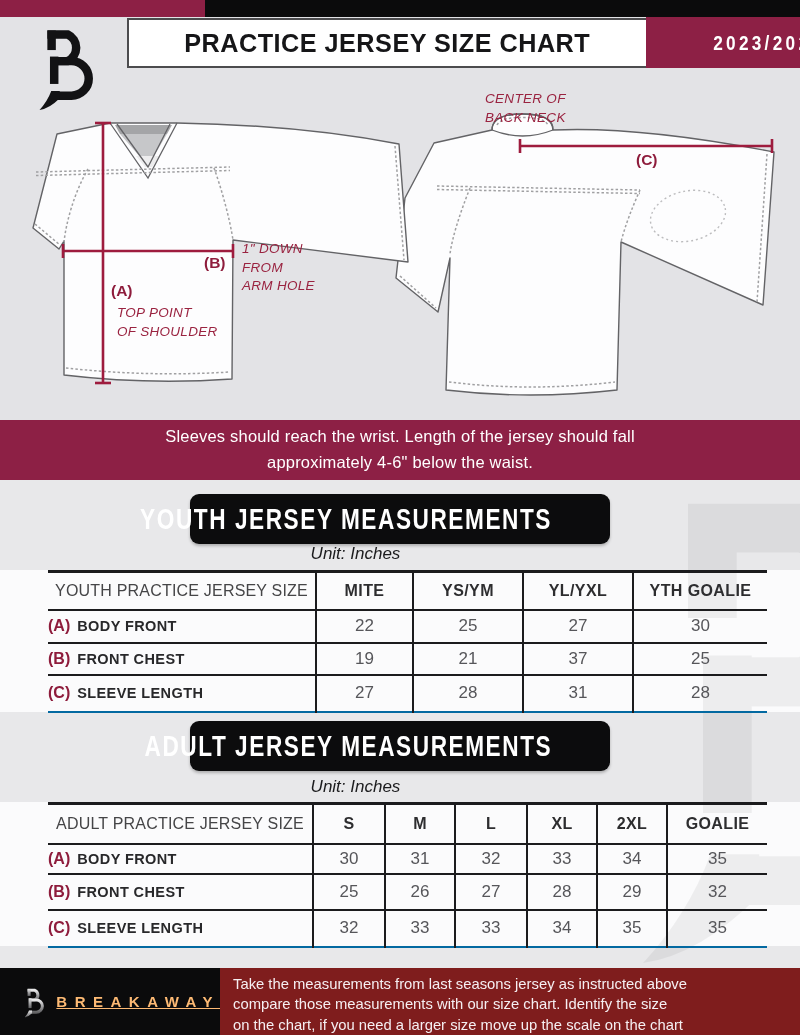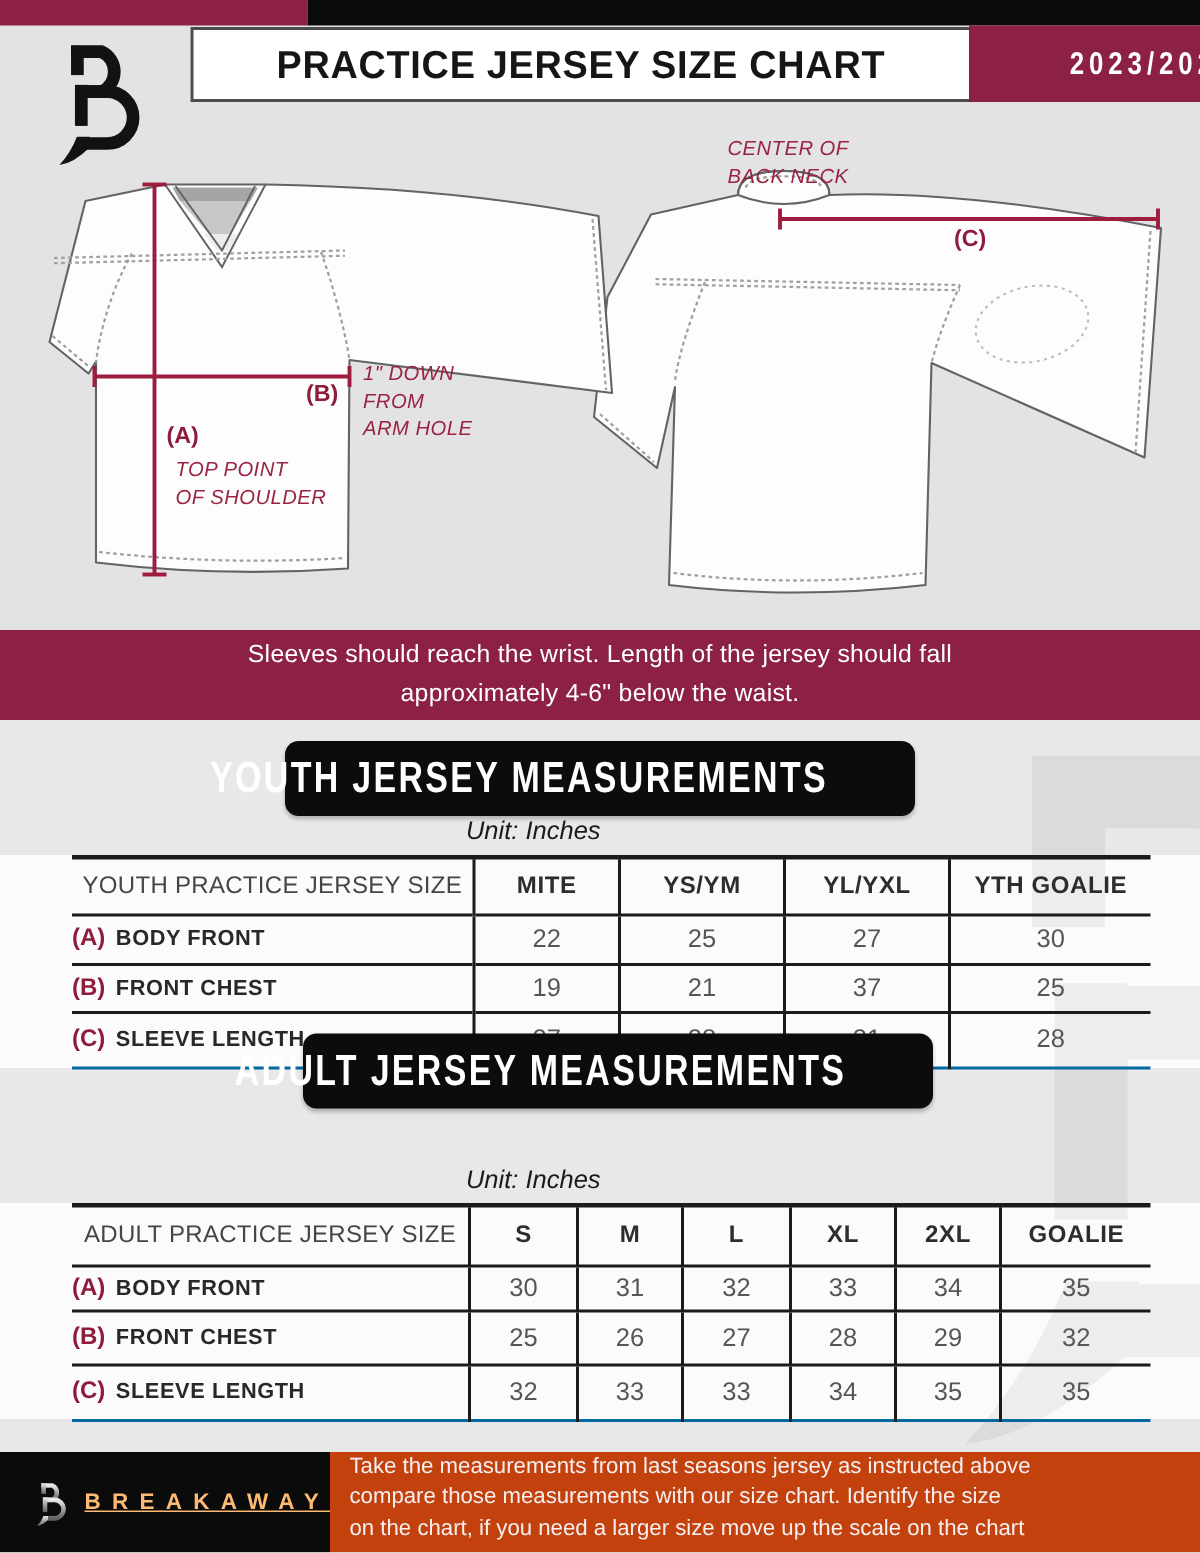--- a/index.html
+++ b/index.html
@@ -36,21 +36,21 @@
 
   
   .banner-text{left:0;top:424px;width:800px;height:56px;color:#ffffff;font-size:16.5px;line-height:1.55;
                text-align:center;white-space:pre-line;letter-spacing:.2px;}
 
   
   .pill{left:190px;width:420px;height:50px;background:#0c0c0d;border-radius:9px;
         display:flex;align-items:center;justify-content:flex-end;box-shadow:0 2px 3px rgba(0,0,0,.25);}
   .pill span{color:#fff;font-weight:bold;font-size:29px;letter-spacing:2px;transform:scaleX(.78);white-space:nowrap;}
   .pill-youth{top:494px;}
-  .pill-adult{top:689px;margin-left:12px;}
+  .pill-adult{top:721px;}
   .unit{left:0;width:711px;text-align:center;font-style:italic;font-size:17px;color:#1b1b1d;}
   .unit-youth{top:544px;}
   .unit-adult{top:777px;}
 
   
   table.meas{position:absolute;left:48px;width:719px;border-collapse:collapse;table-layout:fixed;z-index:2;
              border-top:3px solid #1b1b1d;border-bottom:2px solid #0369a1;}
   .t-youth{top:570px;}
   .t-adult{top:802px;}
   table.meas td,table.meas th{padding:0;vertical-align:middle;background:transparent;}
@@ -60,21 +60,21 @@
   th.col-head{font-weight:bold;font-size:16px;color:#2d2d2f;letter-spacing:.4px;text-align:center;}
   td.val{text-align:center;font-size:17px;color:#56565a;}
   td.rowlab{text-align:left;padding-left:22px;white-space:nowrap;}
   td.rowlab .key{color:#8E1C3C;font-weight:bold;font-size:16px;}
   td.rowlab .lab{color:#28282a;font-weight:bold;font-size:14.5px;letter-spacing:.4px;padding-left:7px;}
   .hr-y{height:38px;} .r1-y{height:33px;} .r2-y{height:32px;} .r3-y{height:37px;}
   .hr-a{height:40px;} .r1-a{height:30px;} .r2-a{height:36px;} .r3-a{height:37px;}
 
   
   .footer-black{left:0;top:968px;width:220px;height:67px;background:#0b0b0c;display:flex;align-items:center;}
-  .footer-maroon{left:220px;top:968px;width:580px;height:67px;background:#c2410c;display:flex;align-items:flex-start;}
+  .footer-maroon{left:220px;top:968px;width:580px;height:67px;background:#7f1d1d;display:flex;align-items:flex-end;}
   .footer-maroon .txt{padding:0 14px 0 13px;color:#f6eff2;font-size:14.8px;line-height:1.38;white-space:pre-line;}
   .brand-name{color:#fdba74;font-weight:bold;font-size:15px;letter-spacing:7.5px;margin-left:12px;white-space:nowrap;text-decoration:underline;}
   .footer-logo{margin-left:22px;}
 
   svg{display:block;}
 </style>
 </head>
 <body>
 
 <div class="page">

